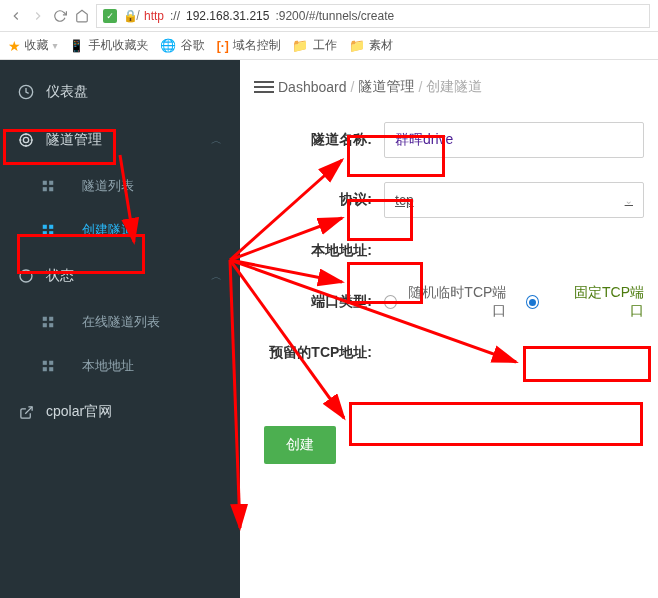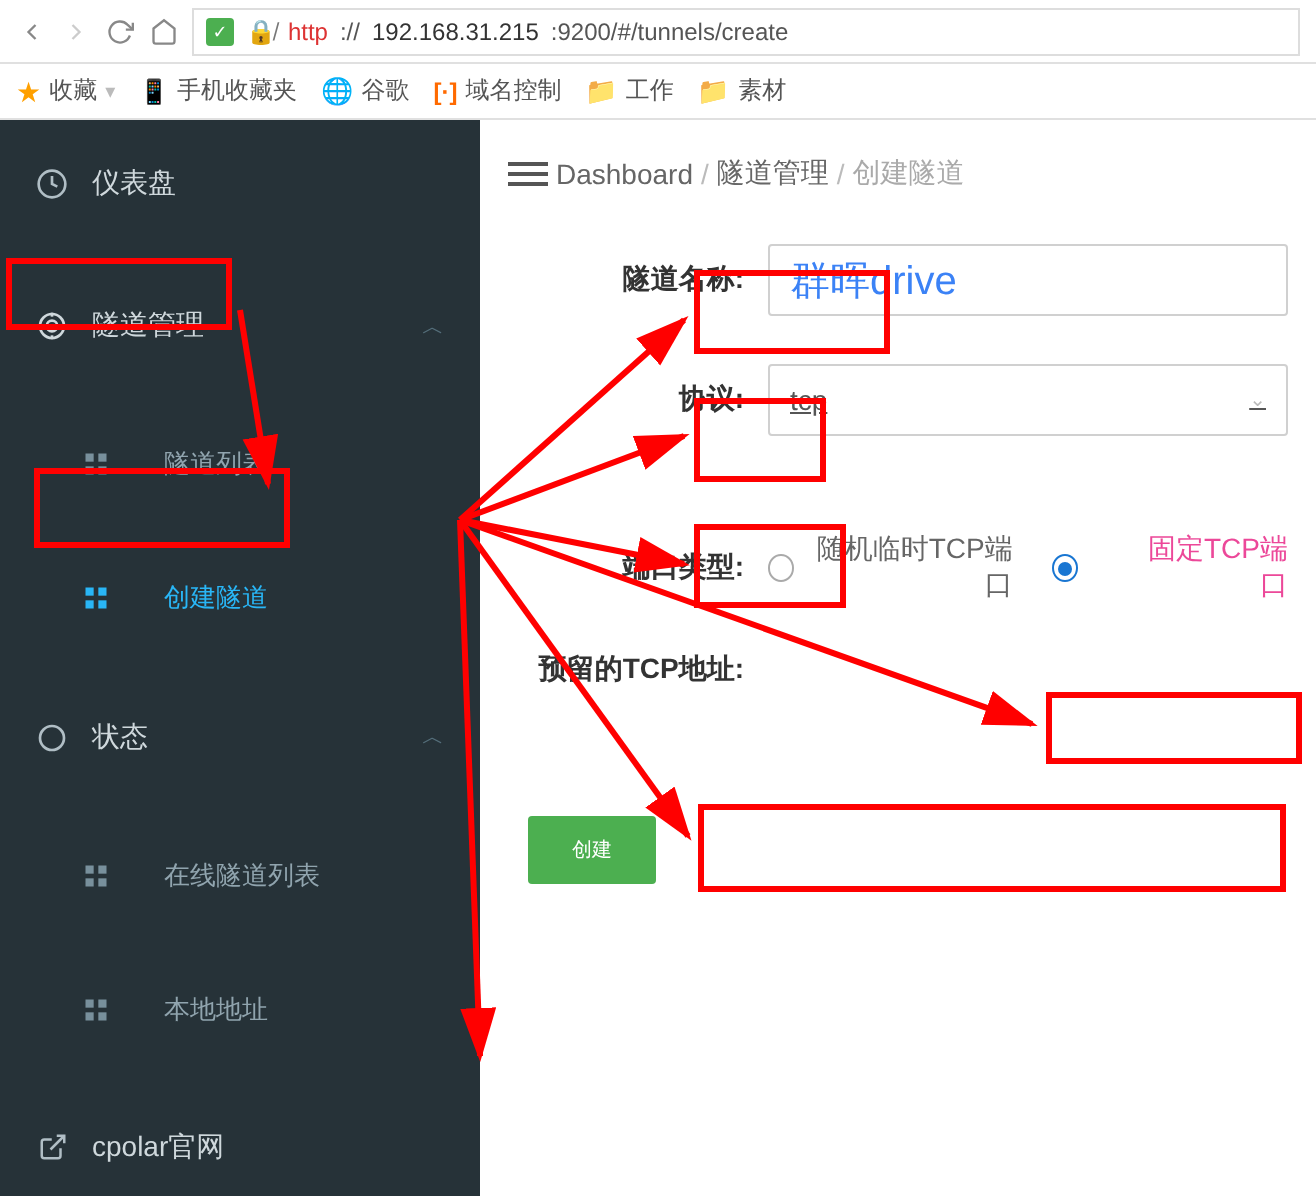--- a/index.html
+++ b/index.html
@@ -15,51 +15,51 @@
 
   .bookmark-bar { height: 28px; display: flex; align-items: center; gap: 12px; padding: 0 8px; border-bottom: 1px solid #e0e0e0; font-size: 12px; color: #555; }
   .bm-item { display: flex; align-items: center; gap: 4px; cursor: pointer; }
   .star { color: #ffa000; font-size: 14px; }
   .folder-i { color: #ffa000; font-size: 13px; }
   .globe-i { color: #888; font-size: 13px; }
   .mobile-i { color: #888; }
   .orange-brackets { color: #ff6a00; font-weight: bold; }
 
   .app { display: flex; height: calc(598px - 60px); position: relative; }
-  .sidebar { width: 241px; background: #263238; color: #b0bec5; display: flex; flex-direction: column; padding-top: 8px; justify-content: space-between; }
+  .sidebar { width: 241px; background: #263238; color: #b0bec5; display: flex; flex-direction: column; padding-top: 8px; }
   .sb-item { height: 48px; display: flex; align-items: center; padding: 0 18px; gap: 12px; cursor: pointer; font-size: 14px; }
   .sb-item.top { color: #cfd8dc; }
   .sb-item .chev { margin-left: auto; color: #546e7a; font-size: 11px; }
   .sb-sub { height: 44px; display: flex; align-items: center; padding-left: 40px; gap: 26px; cursor: pointer; font-size: 13px; color: #90a4ae; }
   .sb-sub.active { color: #29b6f6; }
   .sb-icon { width: 16px; display: inline-flex; justify-content: center; }
 
   .main { flex: 1; background: #fff; padding: 18px 14px; }
   .breadcrumb { display: flex; align-items: center; gap: 4px; color: #666; font-size: 14px; margin-bottom: 26px; }
   .crumb-sep { color: #bbb; }
   .crumb-cur { color: #aaa; }
   .menu-icon { width: 20px; display: inline-flex; flex-direction: column; gap: 3px; cursor: pointer; }
   .menu-icon span { height: 2px; background: #555; display: block; }
 
   .form-row { display: flex; align-items: center; margin-bottom: 24px; margin-top: 20px; }
   .form-row label { width: 130px; text-align: right; padding-right: 12px; color: #333; font-weight: bold; font-size: 14px; }
   .form-row .ctrl { flex: 1; }
-  .inp { width: 260px; height: 36px; border: 1px solid #d0d0d0; padding: 0 10px; font-size: 20px; color: #3b82f6; border-radius: 2px; }
+  .inp { width: 260px; height: 36px; border: 1px solid #d0d0d0; padding: 0 10px; font-size: 14px; color: #4c1d95; border-radius: 2px; }
   .sel { width: 260px; height: 36px; border: 1px solid #d0d0d0; padding: 0 10px; font-size: 14px; color: #555; border-radius: 2px; display: flex; align-items: center; justify-content: space-between; cursor: pointer; text-decoration: underline; }
   .sel .chev-d { color: #bbb; font-size: 10px; }
   .radio-grp { display: flex; gap: 20px; align-items: center; font-size: 13px; }
   .radio-grp label { width: auto; font-weight: normal; padding: 0; display: flex; align-items: center; gap: 5px; color: #666; cursor: pointer; }
-  .radio-grp label.sel-r { color: #ec4899; gap: 28px; }
+  .radio-grp label.sel-r { color: #4d7c0f; gap: 28px; }
   .radio-dot { width: 14px; height: 14px; border: 1px solid #aaa; border-radius: 50%; display: inline-flex; align-items: center; justify-content: center; }
   .radio-dot.on { border-color: #1976d2; }
   .radio-dot.on::after { content: ''; width: 7px; height: 7px; background: #1976d2; border-radius: 50%; }
 
   .inp-wide { width: 290px; }
 
-  .btn-create { background: #4caf50; color: #fff; border: none; padding: 10px 22px; font-size: 10px; cursor: pointer; border-radius: 2px; margin-left: 10px; margin-top: 40px; }
+  .btn-create { background: #4caf50; color: #fff; border: none; padding: 10px 22px; font-size: 14px; cursor: pointer; border-radius: 2px; margin-left: 10px; margin-top: 40px; }
 
   .hl { position: absolute; border: 3px solid #f00; pointer-events: none; z-index: 50; }
 
   svg.arrows { position: absolute; top: 60px; left: 0; width: 658px; height: 538px; pointer-events: none; z-index: 40; }
 </style>
 </head>
 <body>
 
 <div class="browser-bar">
   <div class="nav-arrow">
@@ -232,20 +232,21 @@
     <div class="form-row">
       <label>协议:</label>
       <div class="ctrl">
           <div class="sel">
             <span>tcp</span>
             <span class="chev-d">⌄</span>
           </div>
         </div>
     </div>
     <div class="form-row">
+      <label>本地地址:</label>
     </div>
     <div class="form-row">
       <label>端口类型:</label>
       <div class="ctrl radio-grp">
         <label>
             <span class="radio-dot"></span>
             <span>随机临时TCP端口</span>
           </label>
         <label class="sel-r">
             <span class="radio-dot on"></span>

